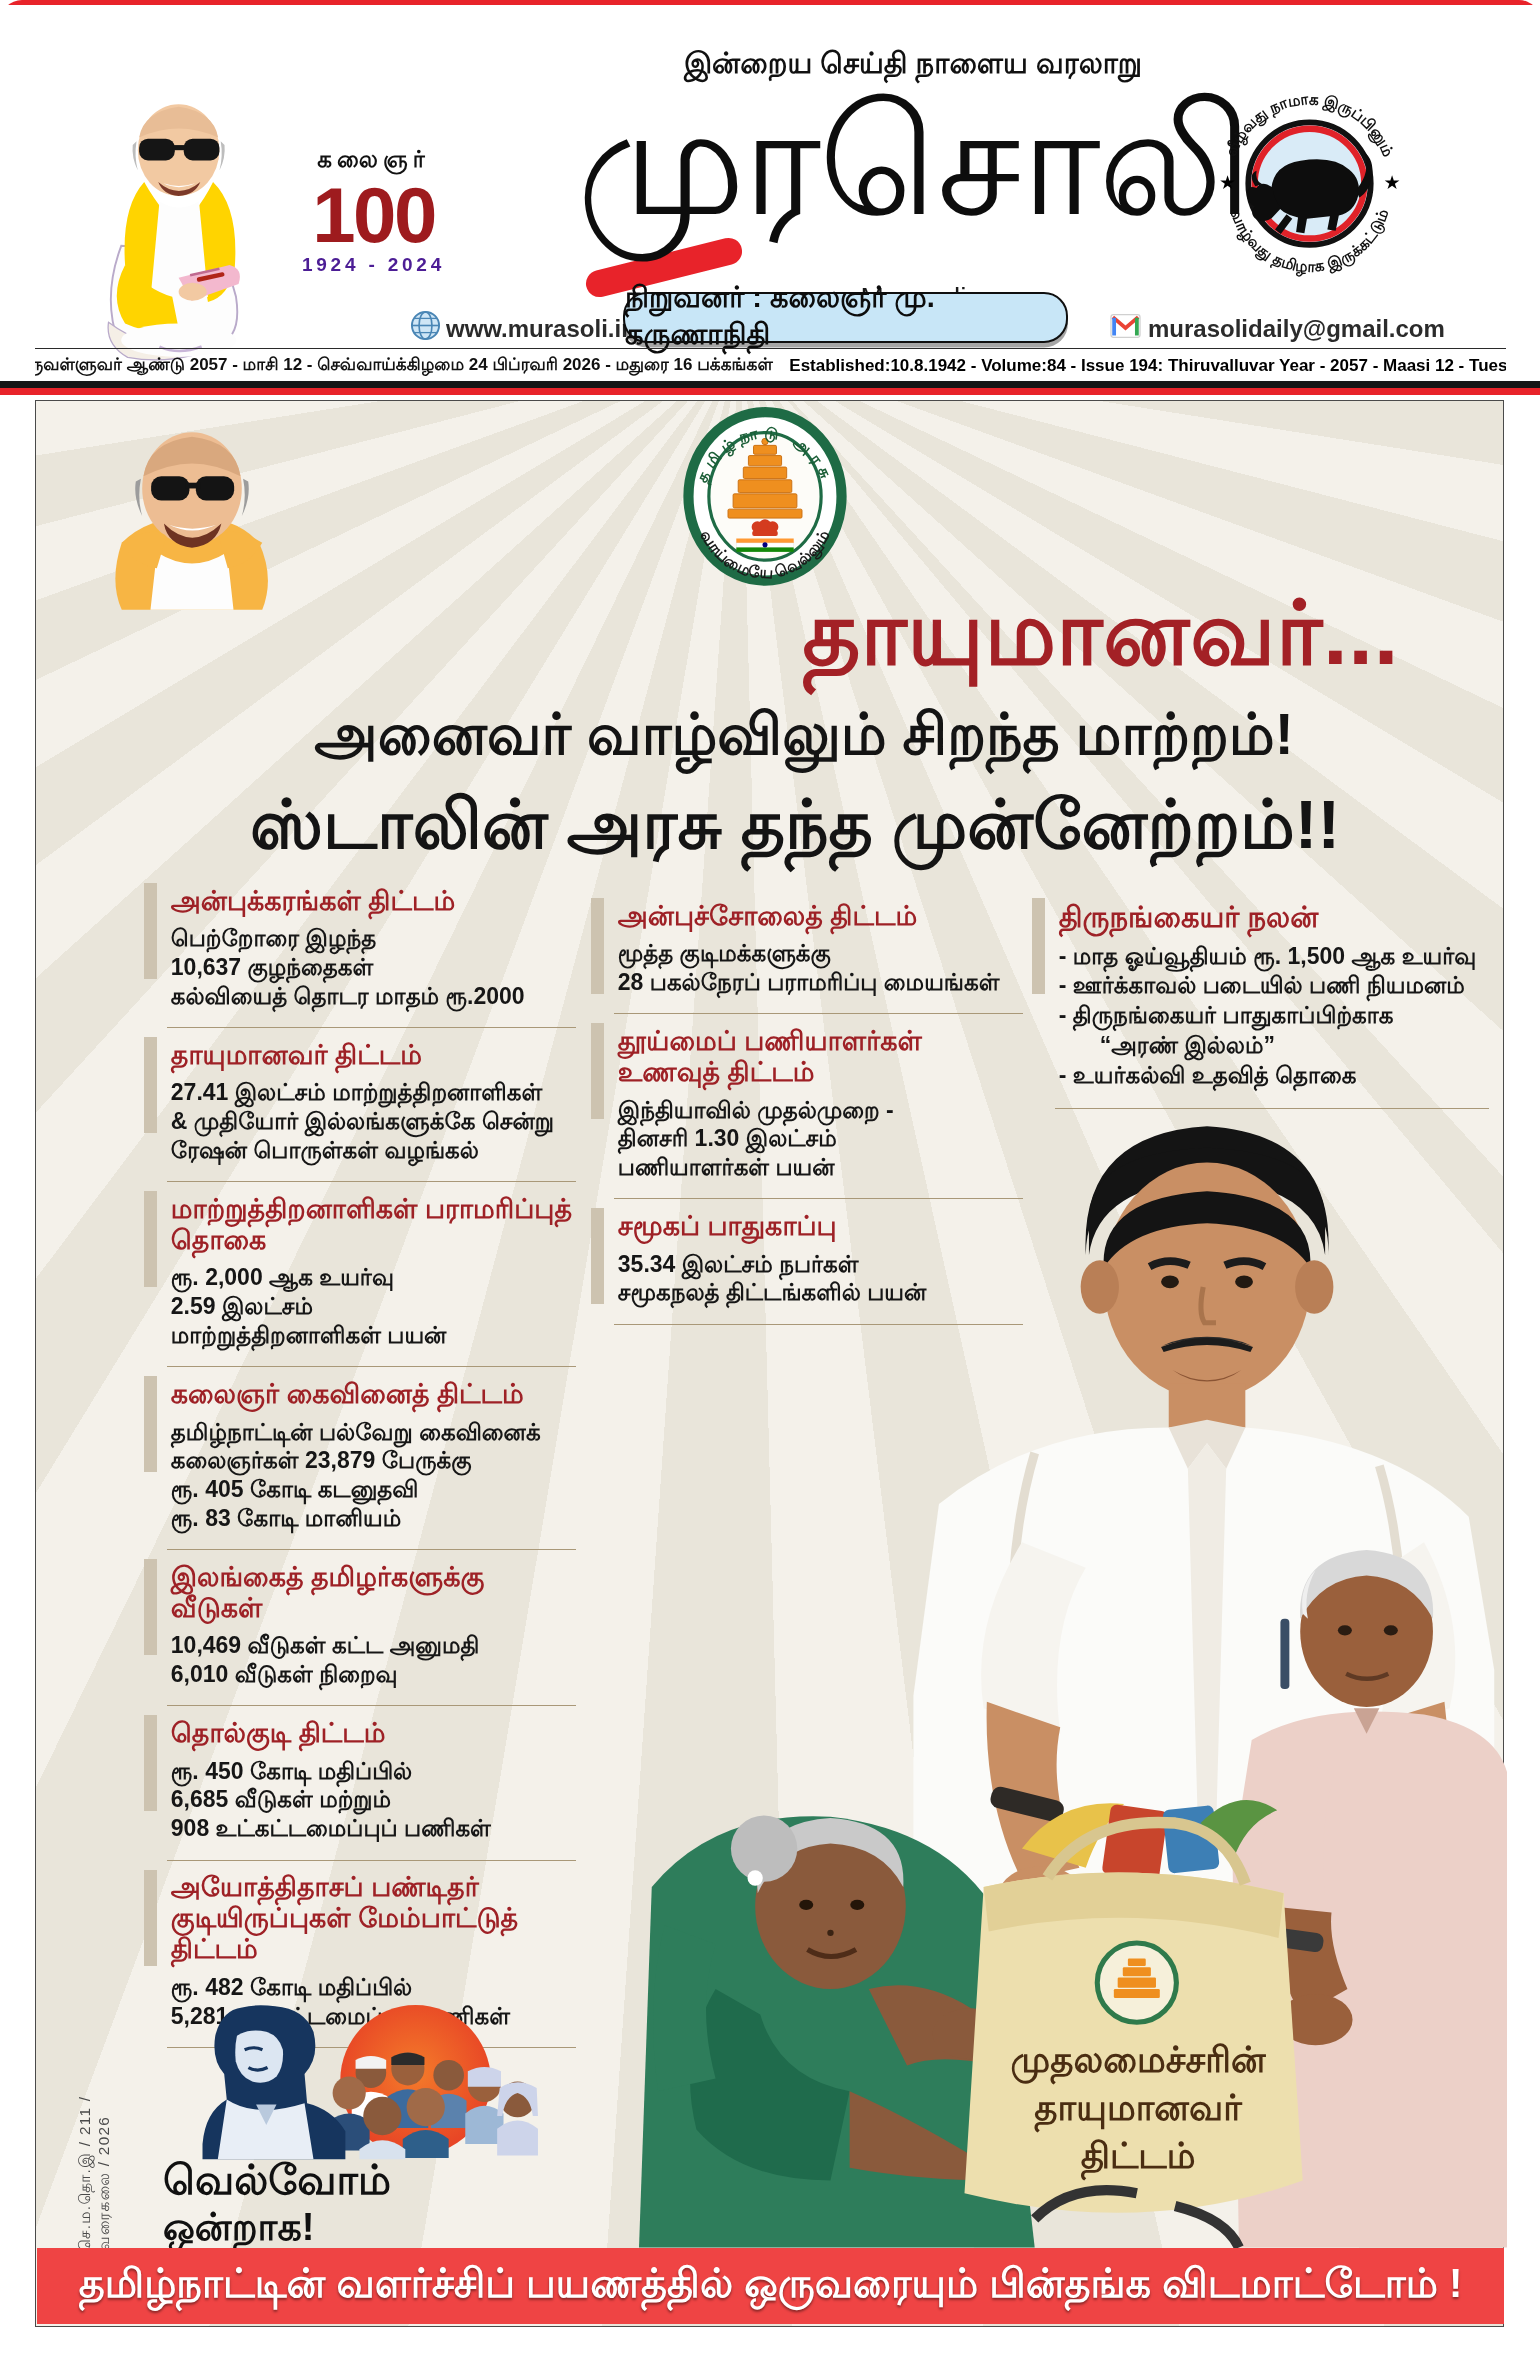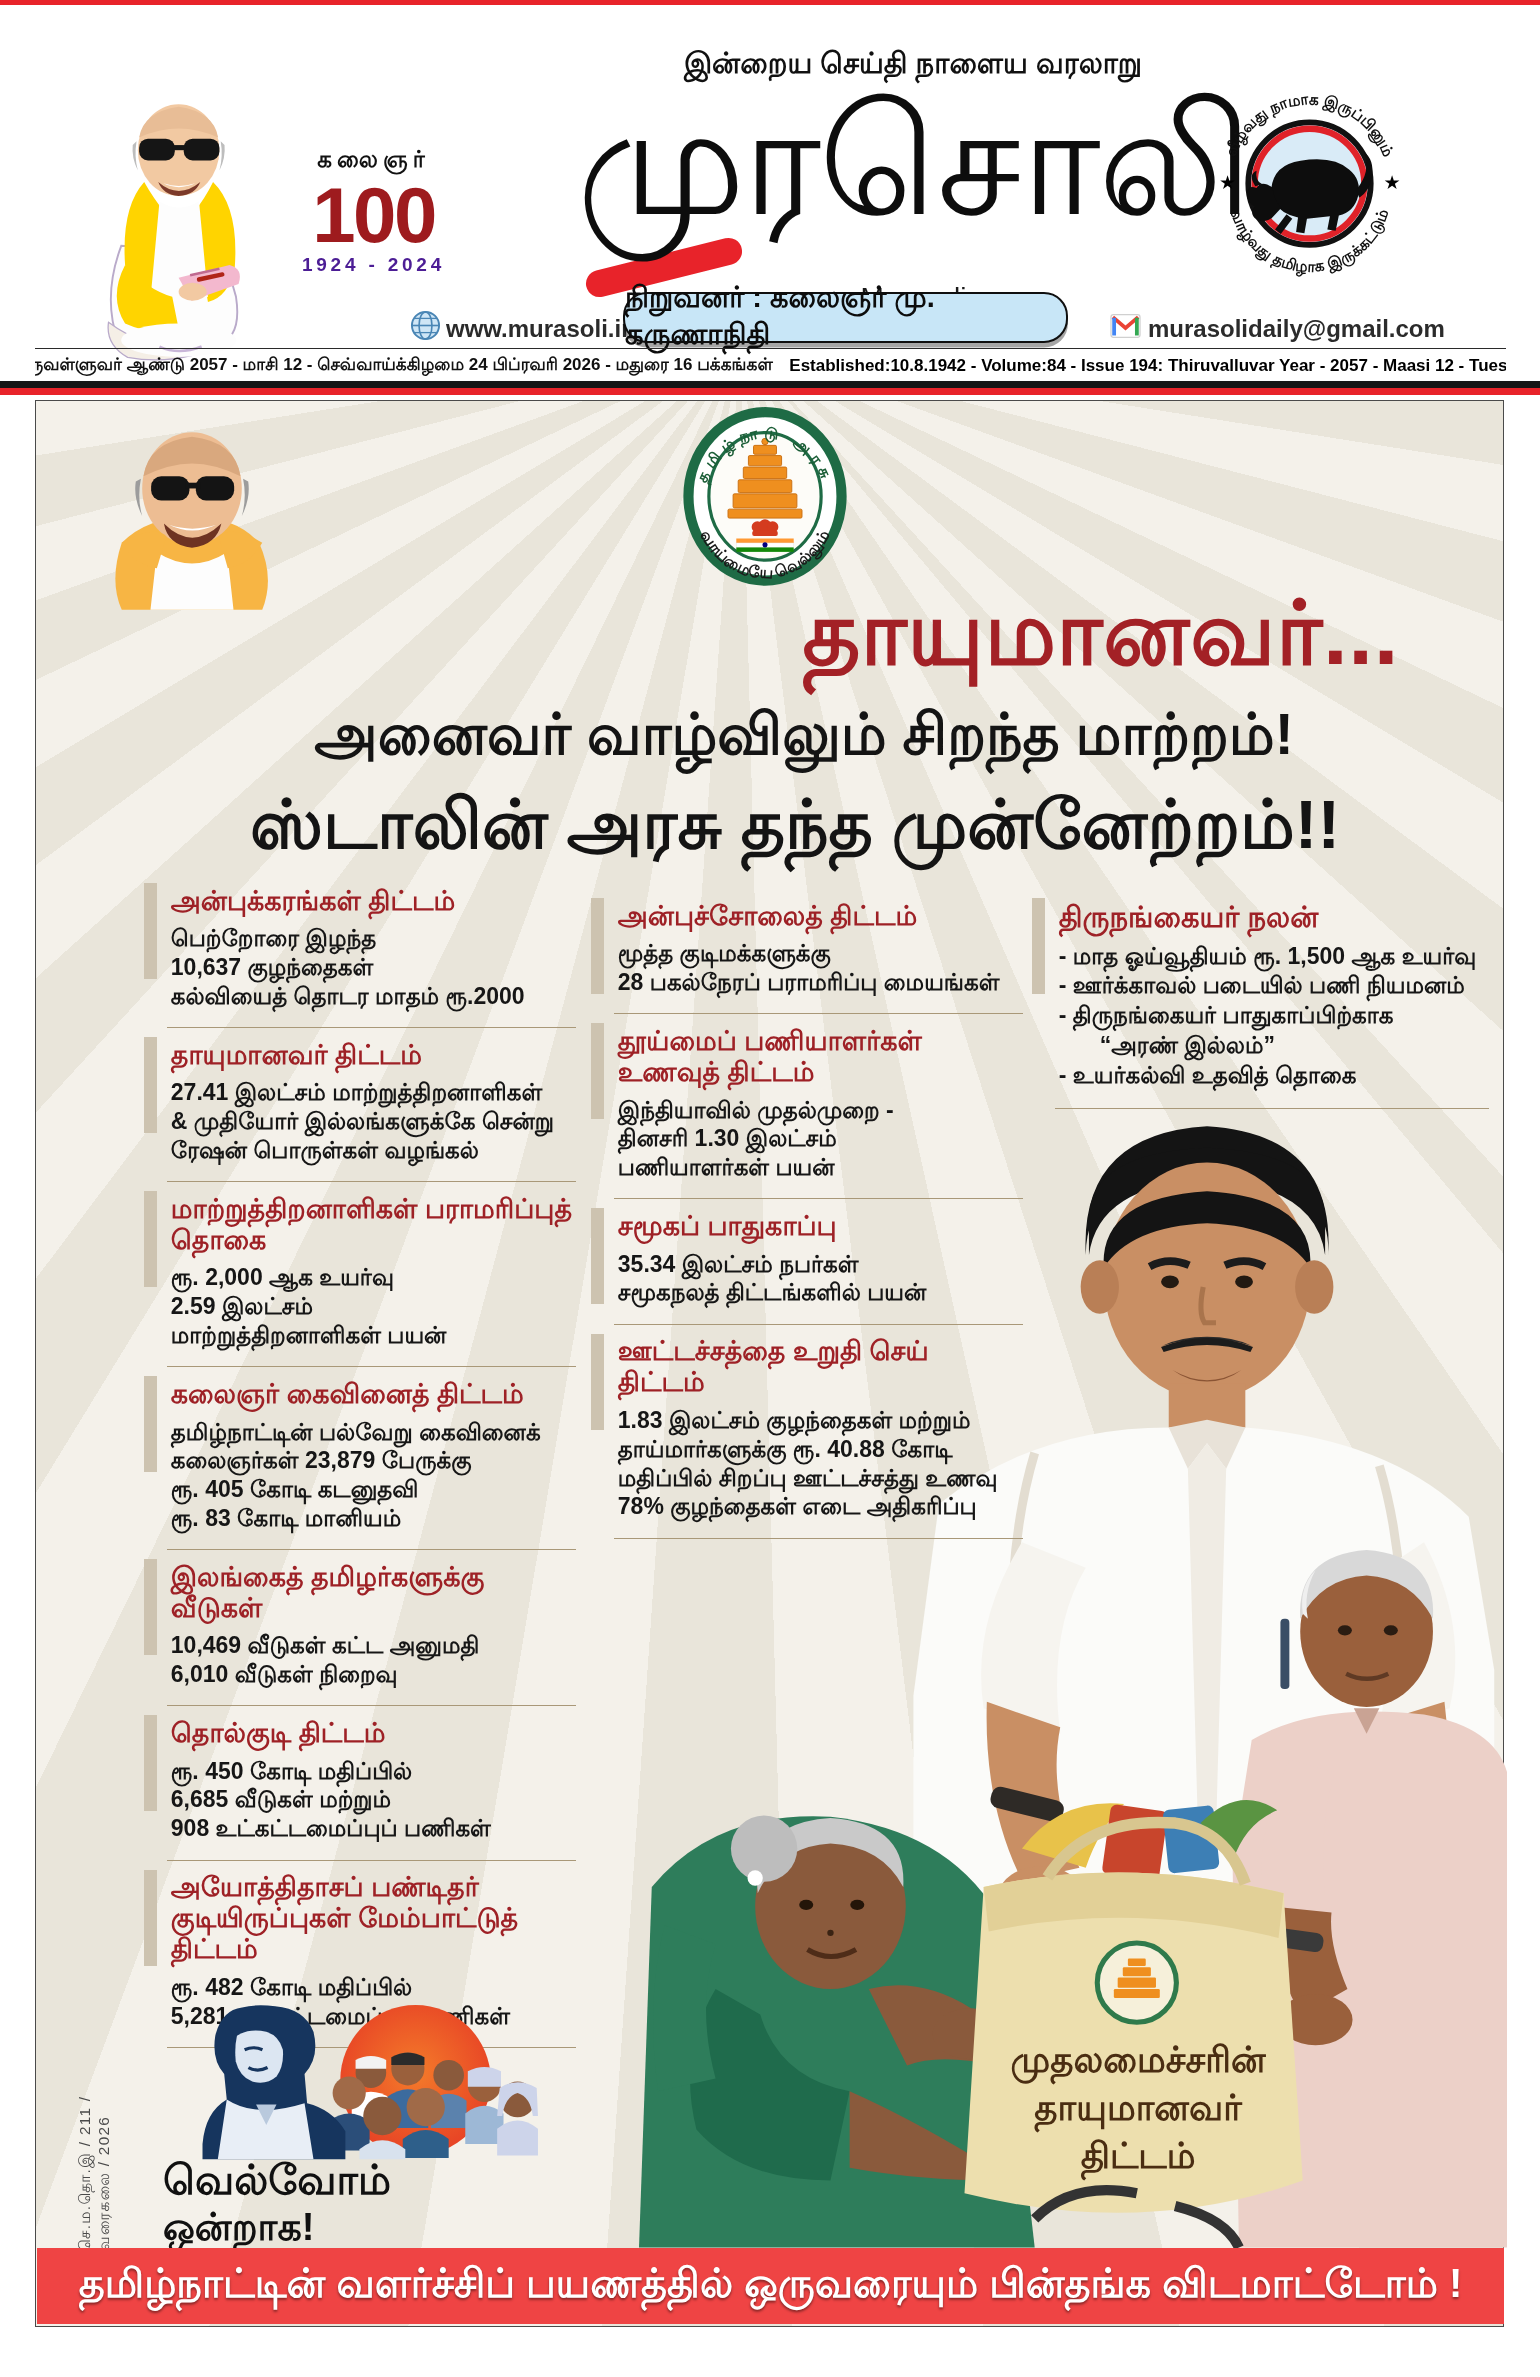--- a/index.html
+++ b/index.html
@@ -1,17 +1,17 @@
 <!DOCTYPE html>
 <html style="font-size:10.2px"><head>
 <meta charset="utf-8">
 <style>
   html,body{margin:0;padding:0;background:#ffffff;}
   #page{position:relative;width:1541px;height:2377px;background:#ffffff;overflow:hidden;
-        font-family:"Liberation Sans","DejaVu Sans",sans-serif;}
+        font-family:"Liberation Sans","DejaVu Sans",sans-serif;border-radius:22px;}
   .abs{position:absolute;}
 
   
   .top-red{left:0;top:0;width:1541px;height:5.1px;background:#e8232a;}
   .black-bar{left:0;top:381px;width:1541px;height:7px;background:#161616;}
   .red-bar{left:0;top:388px;width:1541px;height:7px;background:#e8232a;}
 
   
   .tagline{left:530px;top:47px;width:766px;text-align:center;font-size:29px;font-weight:bold;color:#111;}
   .masthead-wrap{left:575px;top:82px;width:677px;text-align:center;}
@@ -394,29 +394,20 @@
         <div>பணியாளர்கள் பயன்</div>
       </div>
     </div>
     <div class="item">
       <h3>சமூகப் பாதுகாப்பு</h3>
       <div class="lines">
         <div>35.34 இலட்சம் நபர்கள்</div>
         <div>சமூகநலத் திட்டங்களில் பயன்</div>
       </div>
     </div>
-    <div class="item">
-      <h3>ஊட்டச்சத்தை உறுதி செய் திட்டம்</h3>
-      <div class="lines">
-        <div>1.83 இலட்சம் குழந்தைகள் மற்றும்</div>
-        <div>தாய்மார்களுக்கு ரூ. 40.88 கோடி</div>
-        <div>மதிப்பில் சிறப்பு ஊட்டச்சத்து உணவு</div>
-        <div>78% குழந்தைகள் எடை அதிகரிப்பு</div>
-      </div>
-    </div>
   </div>
 
   <div class="abs col col-right">
     <div class="item">
       <h3>திருநங்கையர் நலன்</h3>
       <div class="lines">
         <div>- மாத ஓய்வூதியம் ரூ. 1,500 ஆக உயர்வு</div>
         <div>- ஊர்க்காவல் படையில் பணி நியமனம்</div>
         <div>- திருநங்கையர் பாதுகாப்பிற்காக</div>
         <div>“அரண் இல்லம்”</div>

